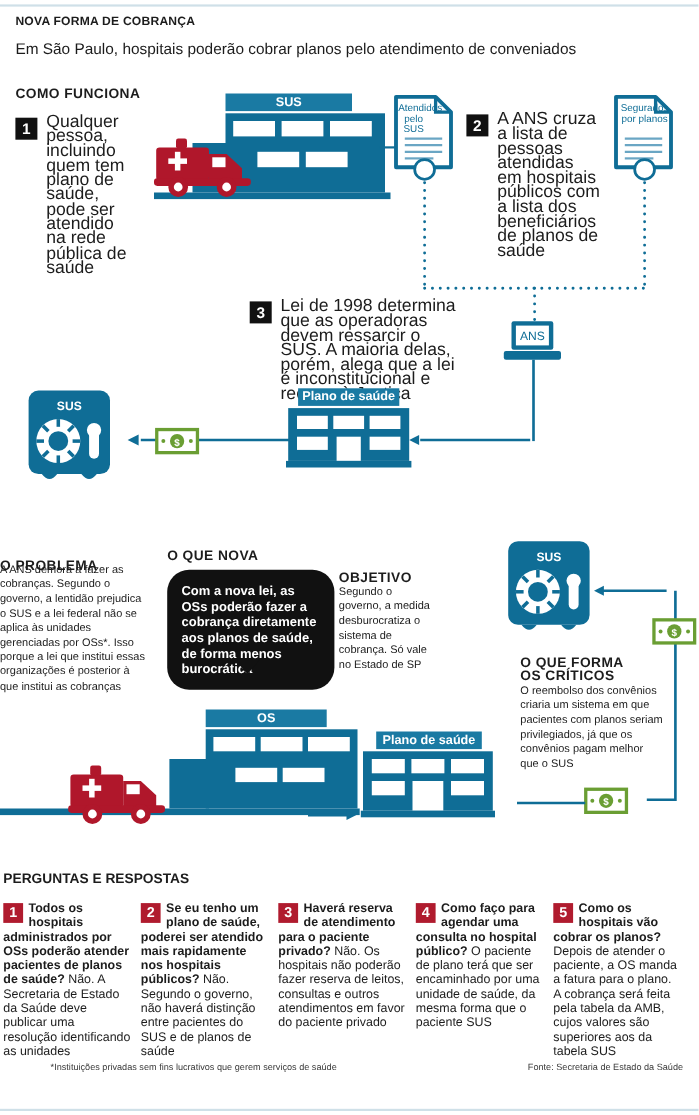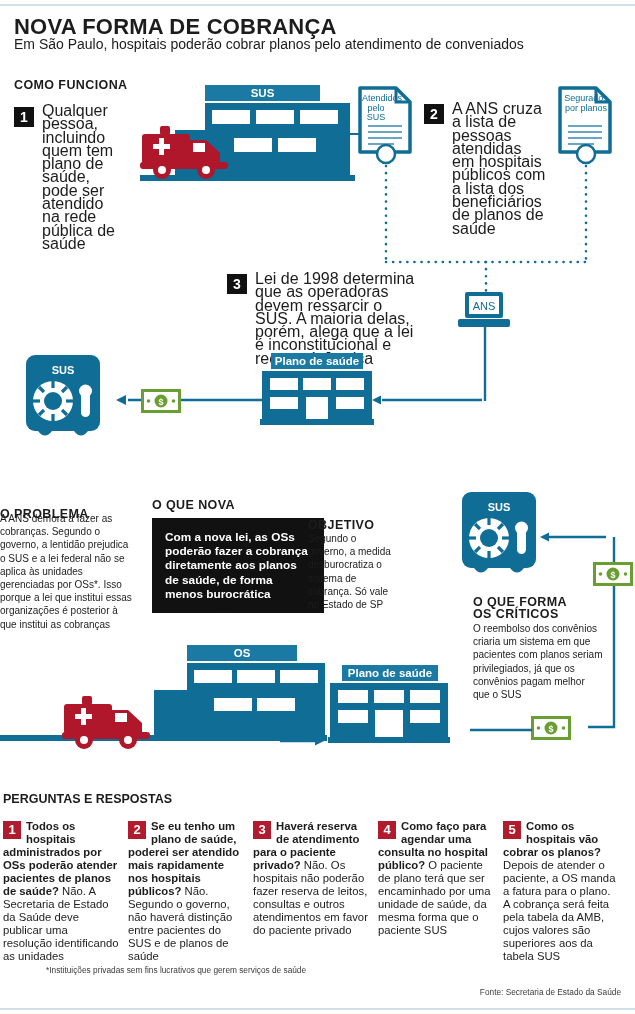--- a/index.html
+++ b/index.html
@@ -6,21 +6,21 @@
   body{
     width:635px;height:1014px;position:relative;overflow:hidden;
     font-family:"Liberation Sans","DejaVu Sans",sans-serif;
     color:#1c1c1c;
   }
   .abs{position:absolute;}
   .topline{left:0;top:4px;width:635px;height:2px;background:#cfe0e8;}
   .botline{left:0;top:1008px;width:635px;height:2px;background:#cfe0e8;}
 
   
-  #title{left:14px;top:14px;font-size:22px;font-weight:bold;letter-spacing:.2px;}
+  #title{left:14px;top:14px;font-size:11px;font-weight:bold;letter-spacing:.2px;}
   #subtitle{left:14px;top:36px;font-size:14px;font-weight:400;color:#1c1c1c;text-align:center;}
   .sect-head{font-size:12.5px;font-weight:bold;letter-spacing:.4px;}
   #h-como{left:14px;top:78px;}
   #h-problema{left:0px;top:488px;margin-top:19px;}
   #h-muda{left:152px;top:498px;}
   #h-objetivo{left:308px;top:518px;}
   #h-criticos{left:473px;top:596px;line-height:12px;}
   #h-pr{left:3px;top:792px;font-size:12.5px;font-weight:bold;text-align:right;}
 
   
@@ -36,43 +36,43 @@
     background:#1a7aa3;color:#fff;font-size:11.5px;font-weight:bold;
     text-align:center;line-height:16px;height:16px;
   }
 
   
   .bld{background:#0f6d96;}
   .win{background:#fff;}
 
   
   #muda-box{
-    left:152px;top:518px;width:172px;
+    left:152px;top:518px;width:152px;
     background:#111;color:#fff;padding:12px 12px 12px 13px;
-    font-size:11.8px;line-height:14.2px;font-weight:bold;box-sizing:border-box;
+    font-size:11.8px;line-height:14.2px;font-weight:bold;box-sizing:border-box;border-radius:20px;
   }
   #muda-tail{
     left:214px;top:600px;width:0;height:0;
     border-left:11px solid transparent;border-right:11px solid transparent;
     border-top:13px solid #111;
   }
 
   
   .qa-col{width:116px;font-size:11.3px;line-height:13px;}
   .qnum{
     background:#b01b2e;color:#fff;font-weight:bold;font-size:13px;
     width:18px;height:18px;line-height:18px;text-align:center;
     float:left;margin:1px 5px 0 0;
   }
   .qtext{font-weight:bold;}
   .atext{font-weight:400;}
 
   
   #foot-left{left:14px;top:965px;font-size:8.3px;color:#3a3a3a;margin-left:32px;}
-  #foot-right{right:14px;top:965px;font-size:8.3px;color:#3a3a3a;text-align:right;margin-top:22px;}
+  #foot-right{right:14px;top:965px;font-size:8.3px;color:#3a3a3a;text-align:right;}
 
   svg{display:block;overflow:visible;}
 </style>
 </head>
 <body>
 
 <div class="abs topline"></div>
 <div class="abs botline"></div>
 
 <div class="abs" id="title">NOVA FORMA DE COBRANÇA</div>

